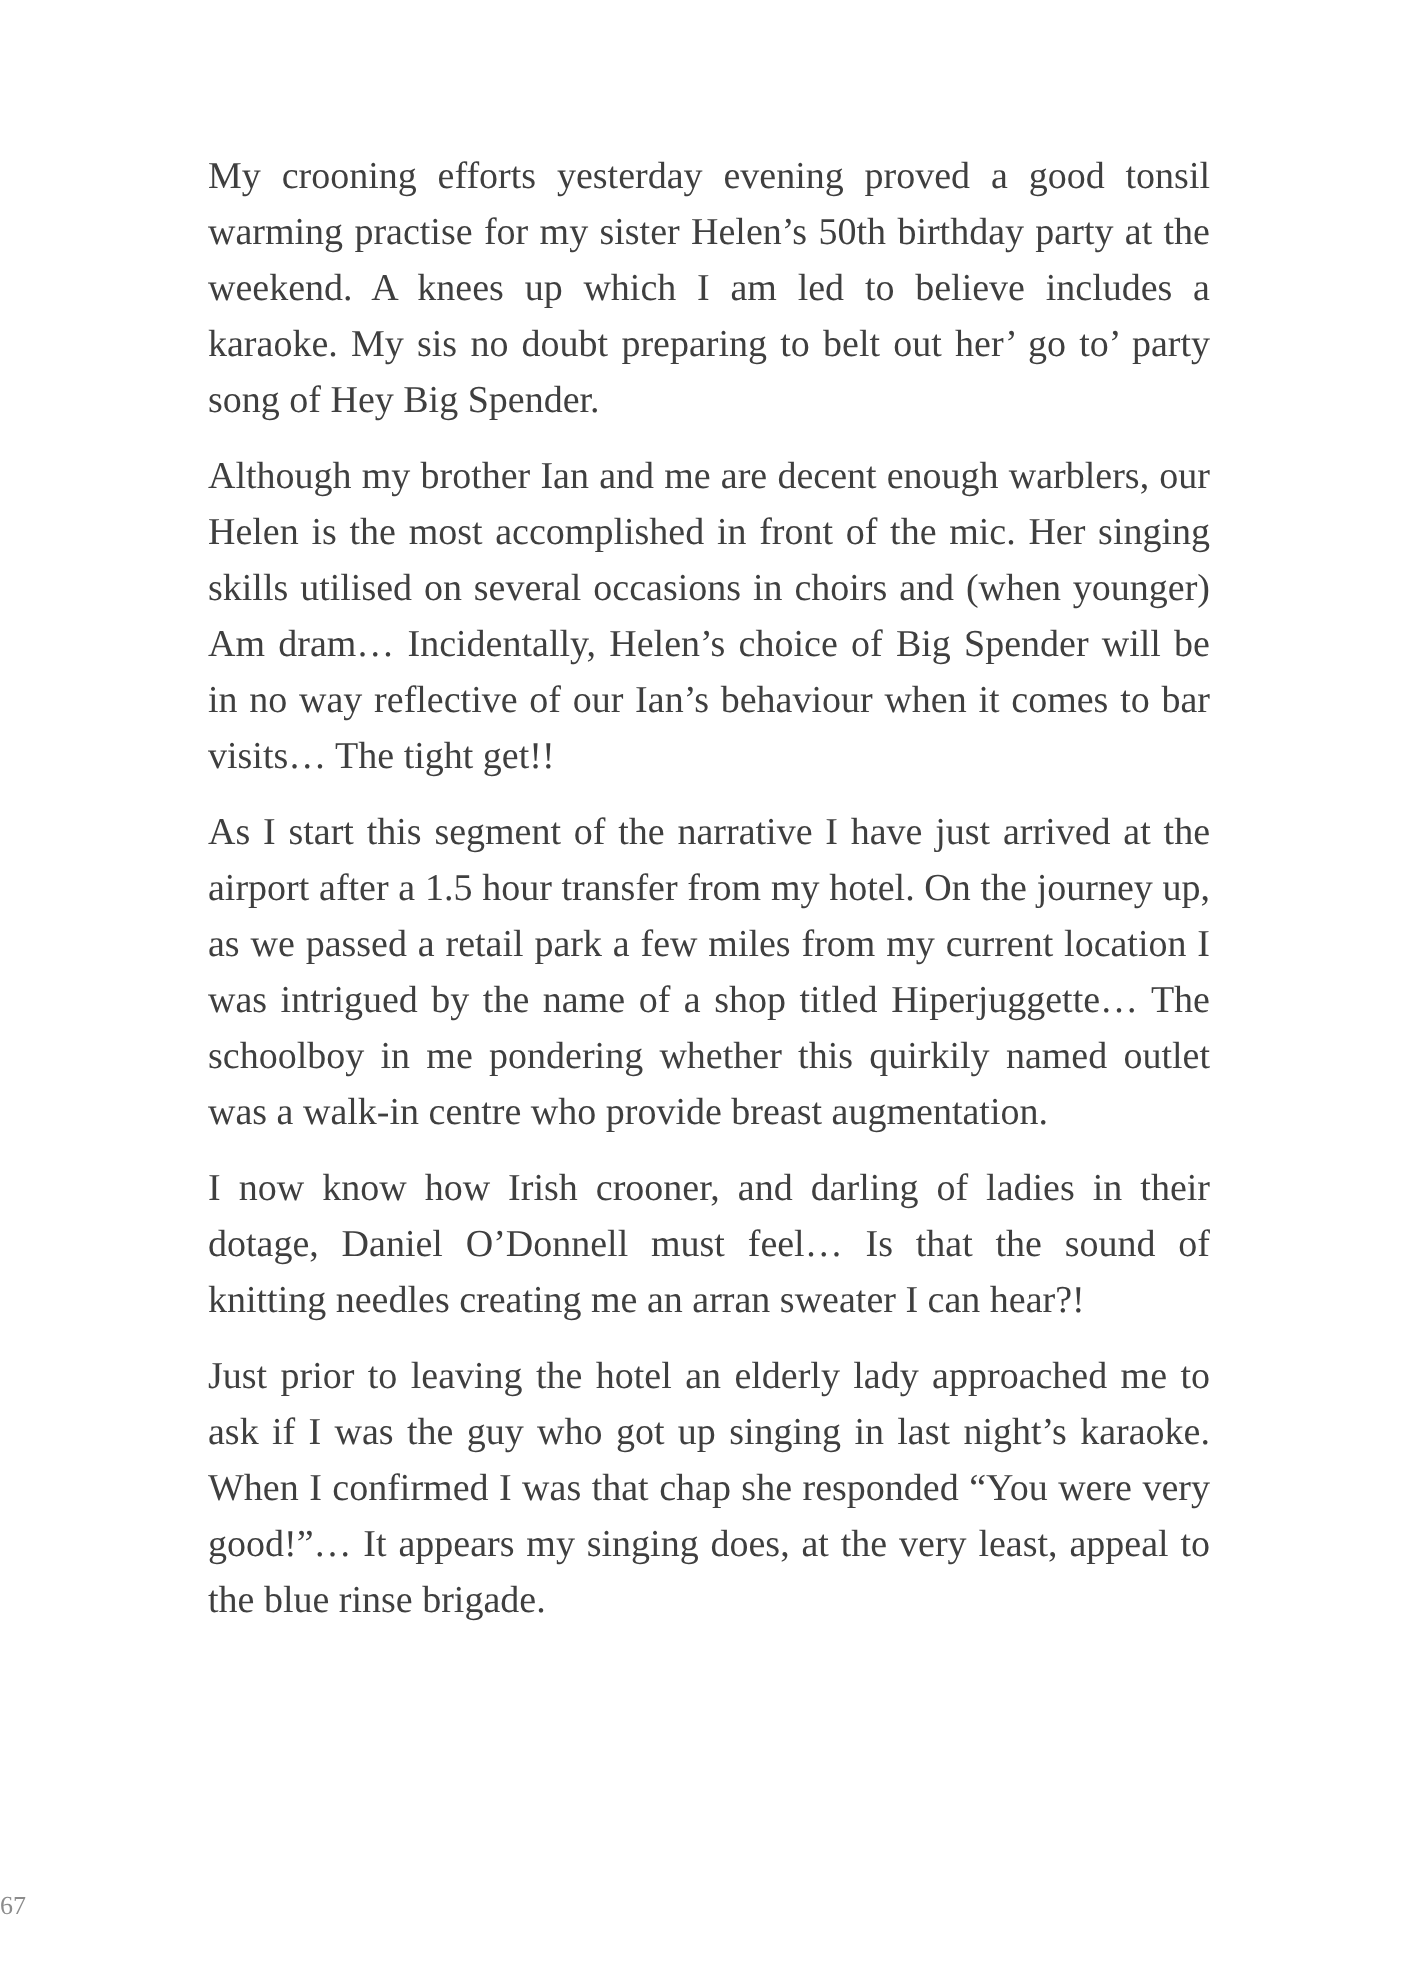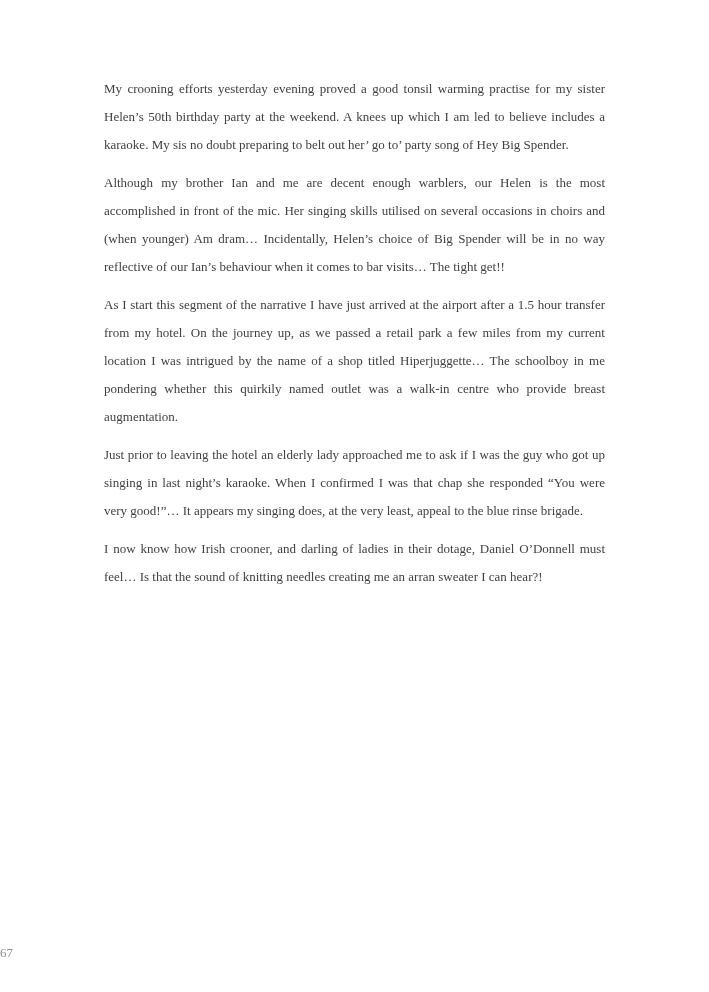--- a/index.html
+++ b/index.html
@@ -16,21 +16,21 @@
   .page {
     box-sizing: border-box;
     position: relative;
     width: 709px;
     height: 992px;
     padding: 75px 104px 0 104px;
     background: var(--page-bg, #ffffff);
   }
   .content p {
     margin: 0 0 10px 0;
-    font-size: 13px;
+    font-size: 19px;
     line-height: 28px;
     text-align: justify;
     color: var(--text-color, #3f3f3f);
   }
   .page-number {
     position: absolute;
     left: 0;
     right: 0;
     bottom: 32px;
     text-align: left;
@@ -40,17 +40,17 @@
   }
 </style>
 </head>
 <body>
 
 <div class="page">
   <div class="content">
     <p>My crooning efforts yesterday evening proved a good tonsil warming practise for my sister Helen’s 50th birthday party at the weekend. A knees up which I am led to believe includes a karaoke. My sis no doubt preparing to belt out her’ go to’ party song of Hey Big Spender.</p>
     <p>Although my brother Ian and me are decent enough warblers, our Helen is the most accomplished in front of the mic. Her singing skills utilised on several occasions in choirs and (when younger) Am dram… Incidentally, Helen’s choice of Big Spender will be in no way reflective of our Ian’s behaviour when it comes to bar visits… The tight get!!</p>
     <p>As I start this segment of the narrative I have just arrived at the airport after a 1.5 hour transfer from my hotel. On the journey up, as we passed a retail park a few miles from my current location I was intrigued by the name of a shop titled Hiperjuggette… The schoolboy in me pondering whether this quirkily named outlet was a walk-in centre who provide breast augmentation.</p>
+    <p>I now know how Irish crooner, and darling of ladies in their dotage, Daniel O’Donnell must feel… Is that the sound of knitting needles creating me an arran sweater I can hear?!</p>
     <p>Just prior to leaving the hotel an elderly lady approached me to ask if I was the guy who got up singing in last night’s karaoke. When I confirmed I was that chap she responded “You were very good!”… It appears my singing does, at the very least, appeal to the blue rinse brigade.</p>
-    <p>I now know how Irish crooner, and darling of ladies in their dotage, Daniel O’Donnell must feel… Is that the sound of knitting needles creating me an arran sweater I can hear?!</p>
   </div>
   <div class="page-number">67</div>
 </div>
 
 </body></html>

